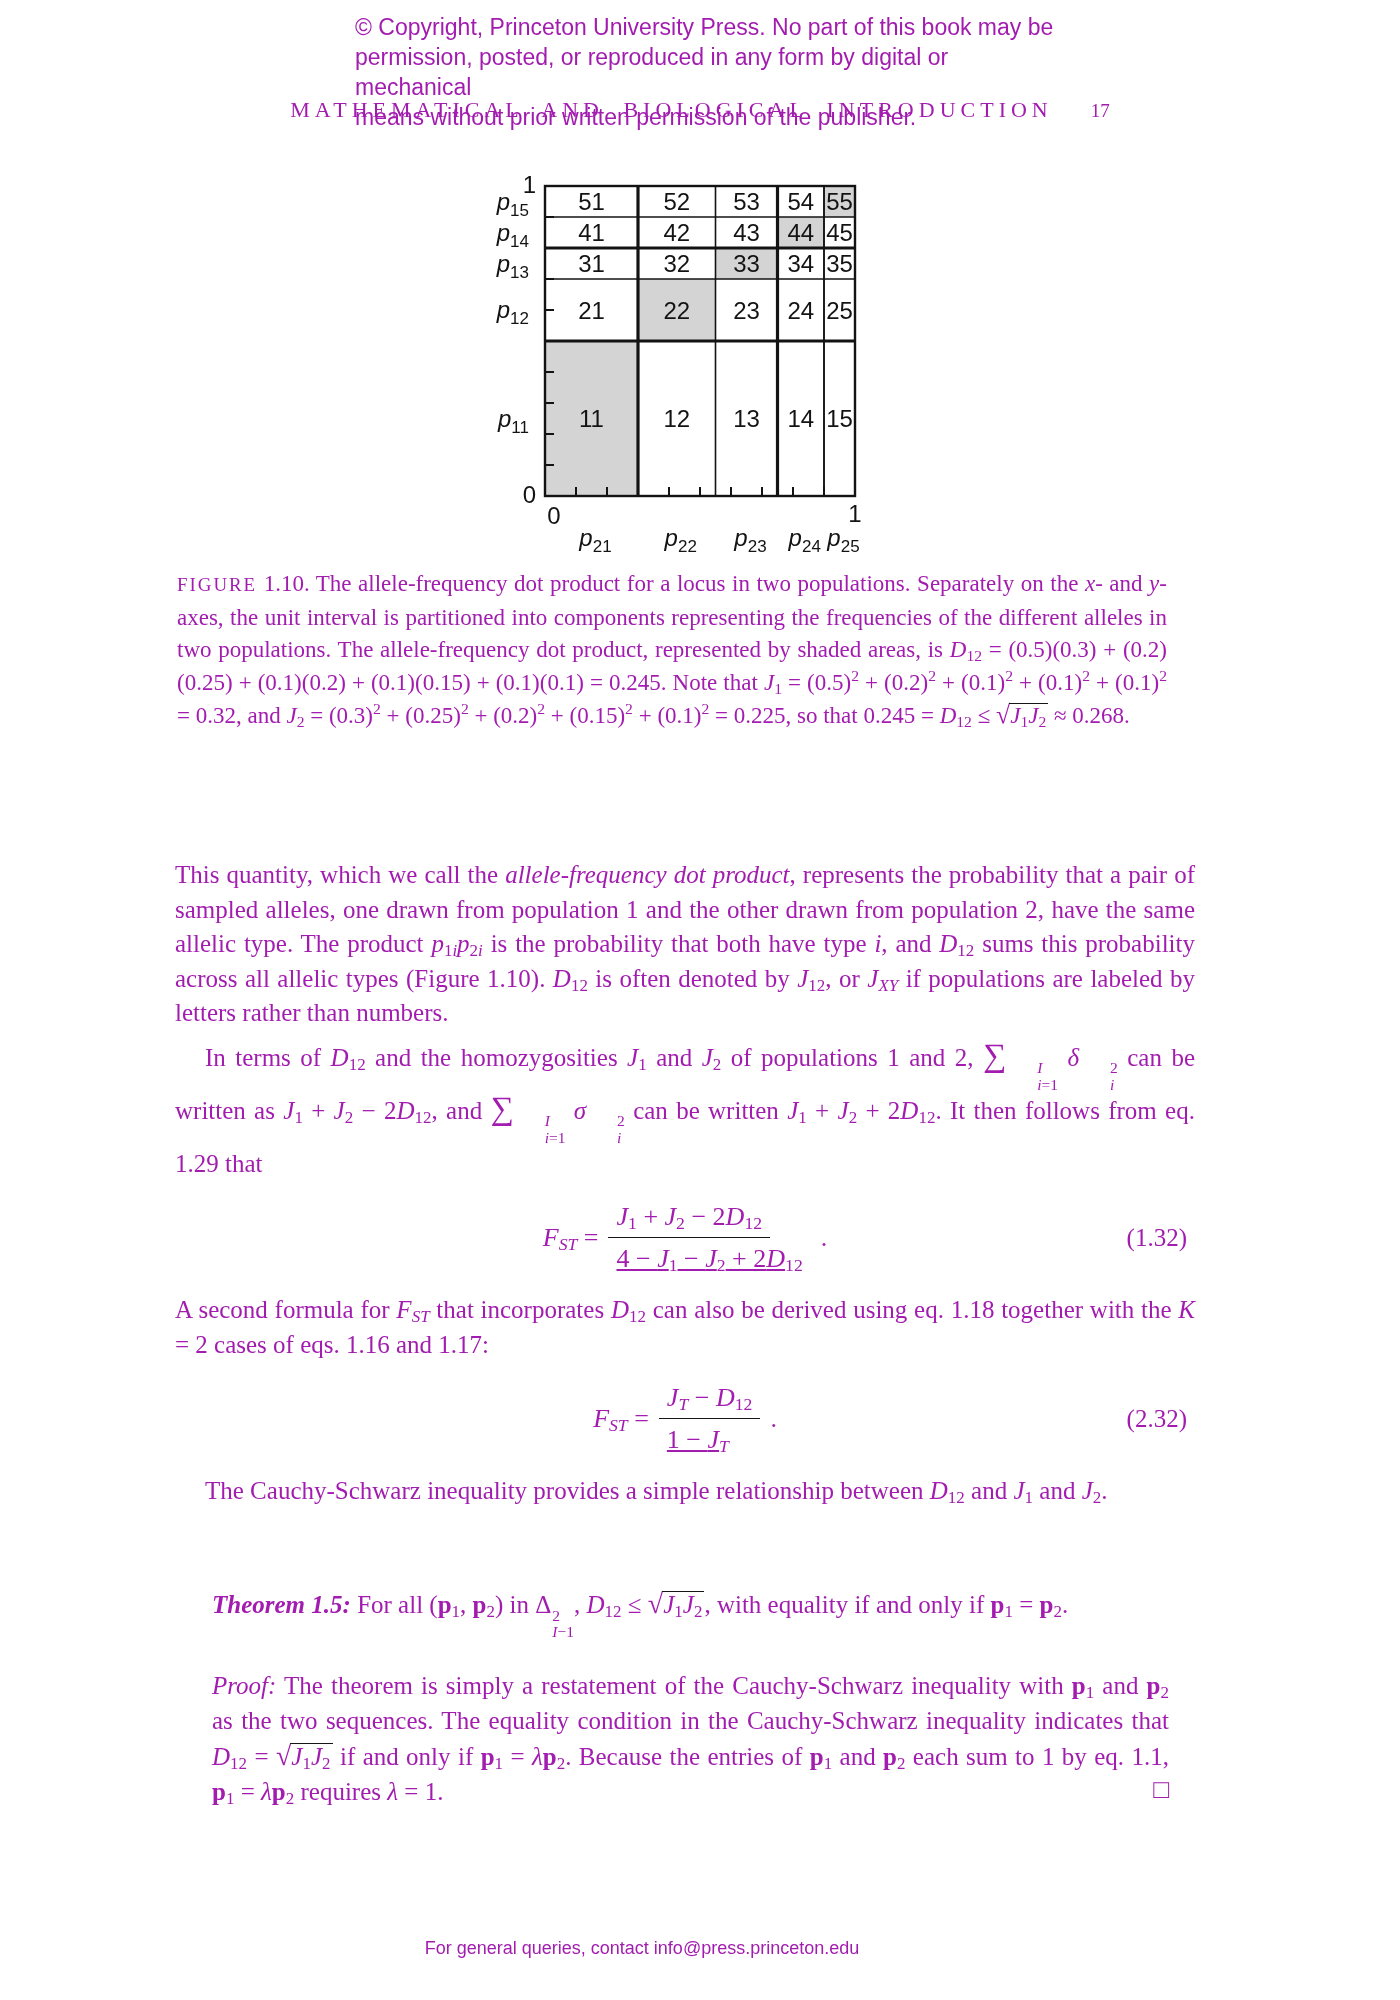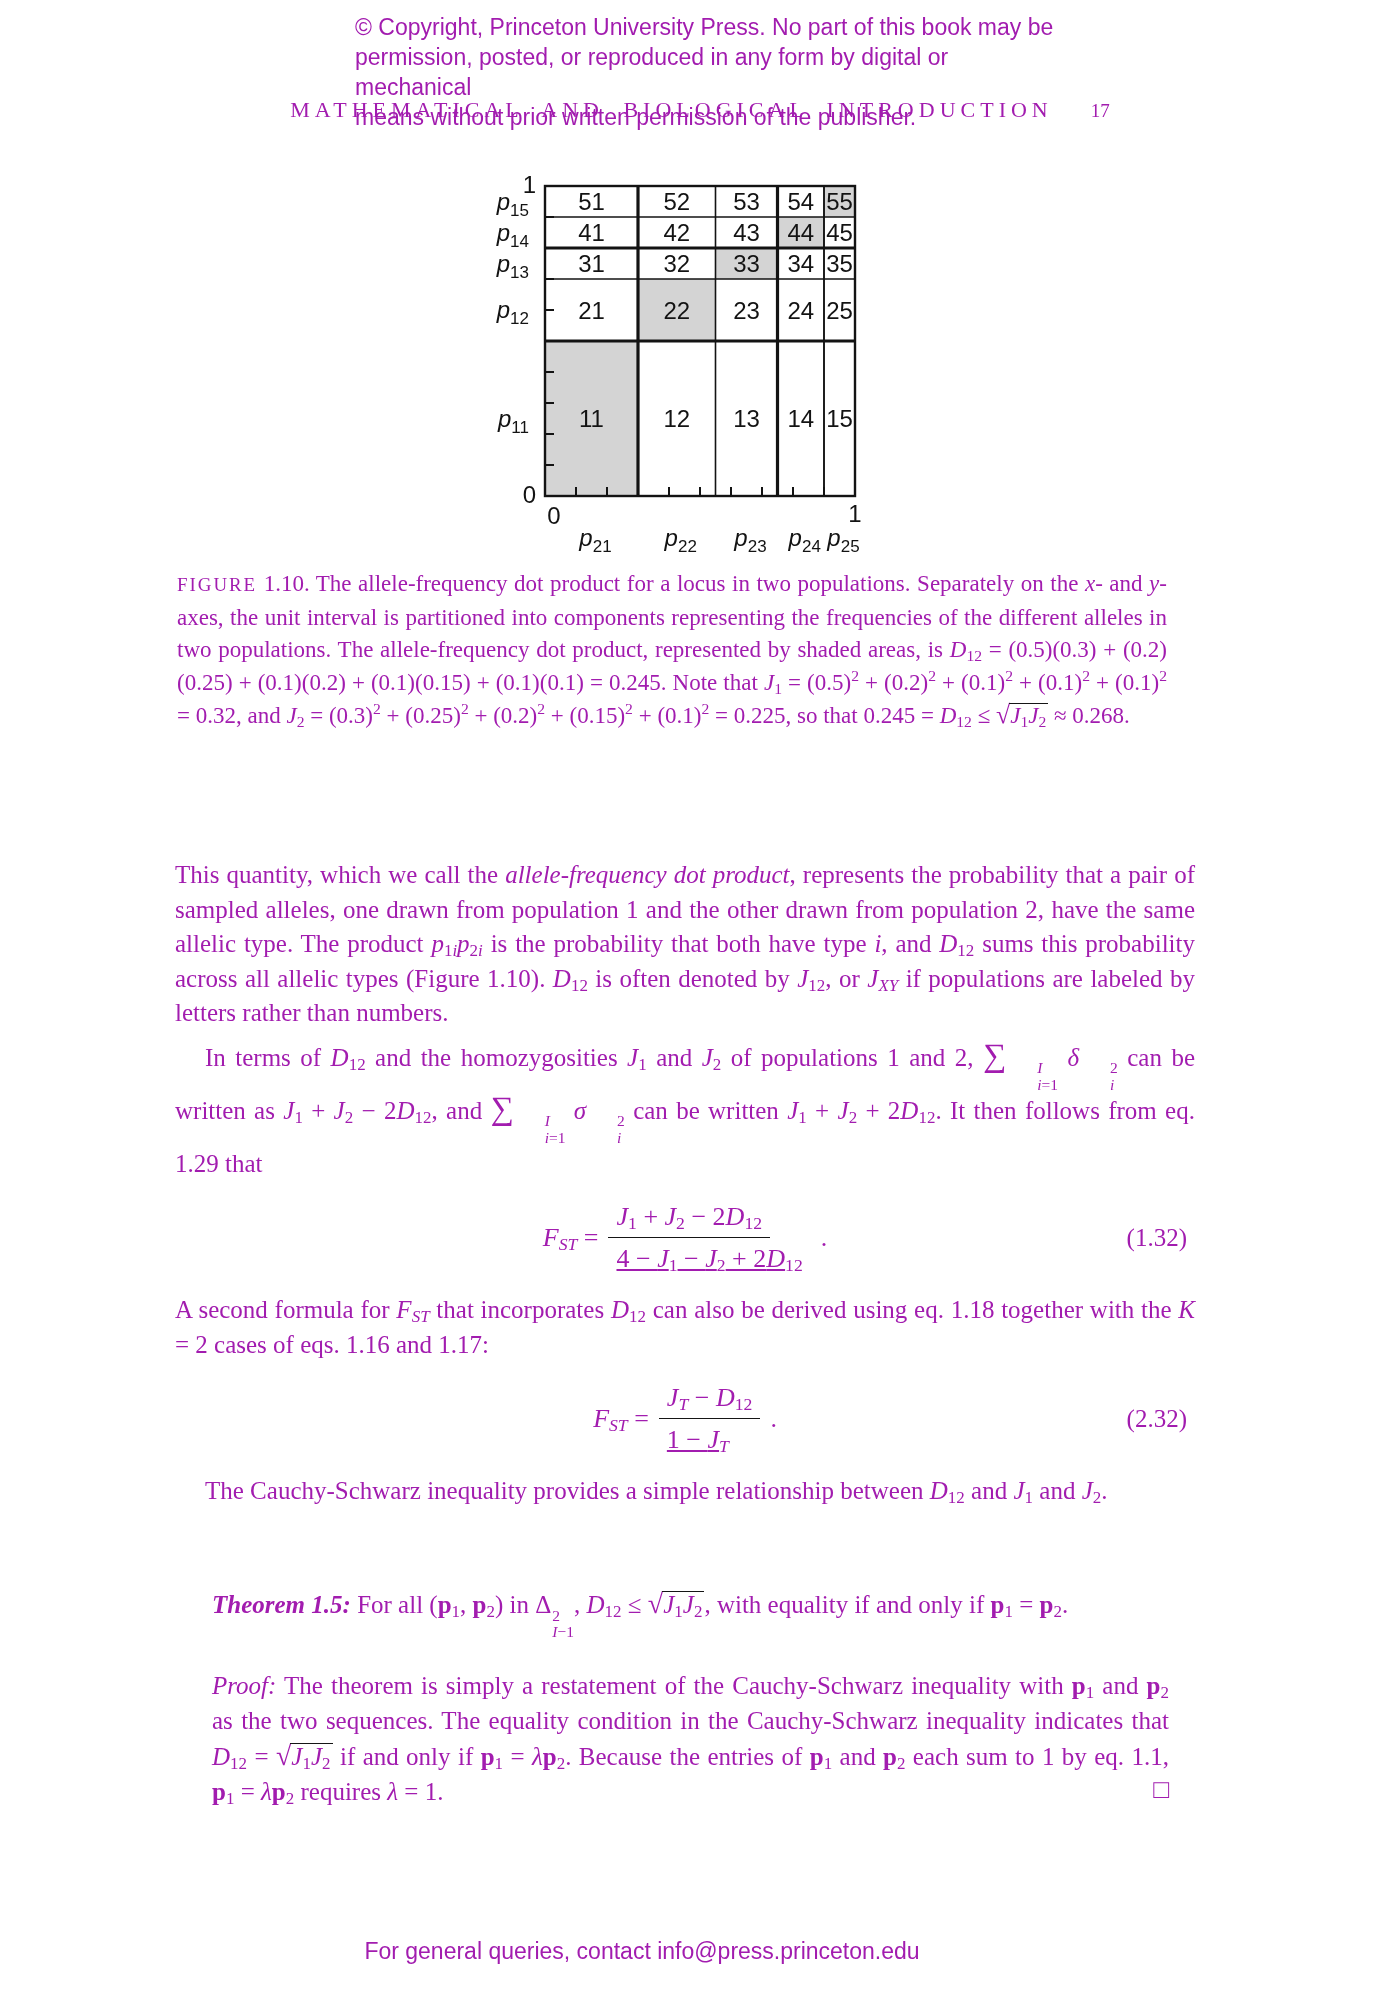--- a/index.html
+++ b/index.html
@@ -41,21 +41,21 @@
   .frac-num{padding:0 8px 4px 8px;border-bottom:1.7px solid #151515;}
   .frac-den{padding:5px 8px 0 8px;text-decoration:underline;}
   .eq-number{position:absolute;right:8px;top:50%;transform:translateY(-50%);font-size:25px;}
   
   .theorem-block{position:absolute;top:1586px;left:212px;width:957px;font-size:25px;line-height:35px;text-align:justify;}
   .theorem-block p{margin:0;}
   .proof-par{margin-top:27px !important;position:relative;}
   .qed{position:absolute;right:0;bottom:2px;font-size:26px;}
   
   .footer{position:absolute;top:1938px;left:0;width:1284px;text-align:center;
-          font-family:"Liberation Sans","DejaVu Sans",sans-serif;font-size:23px;}
+          font-family:"Liberation Sans","DejaVu Sans",sans-serif;font-size:18px;}
 </style>
 </head>
 <body>
 
 <div class="page">
 
   <div class="copyright">
     <div>© Copyright, Princeton University Press. No part of this book may be</div>
     <div>permission, posted, or reproduced in any form by digital or mechanical</div>
     <div>means without prior written permission of the publisher.</div>

